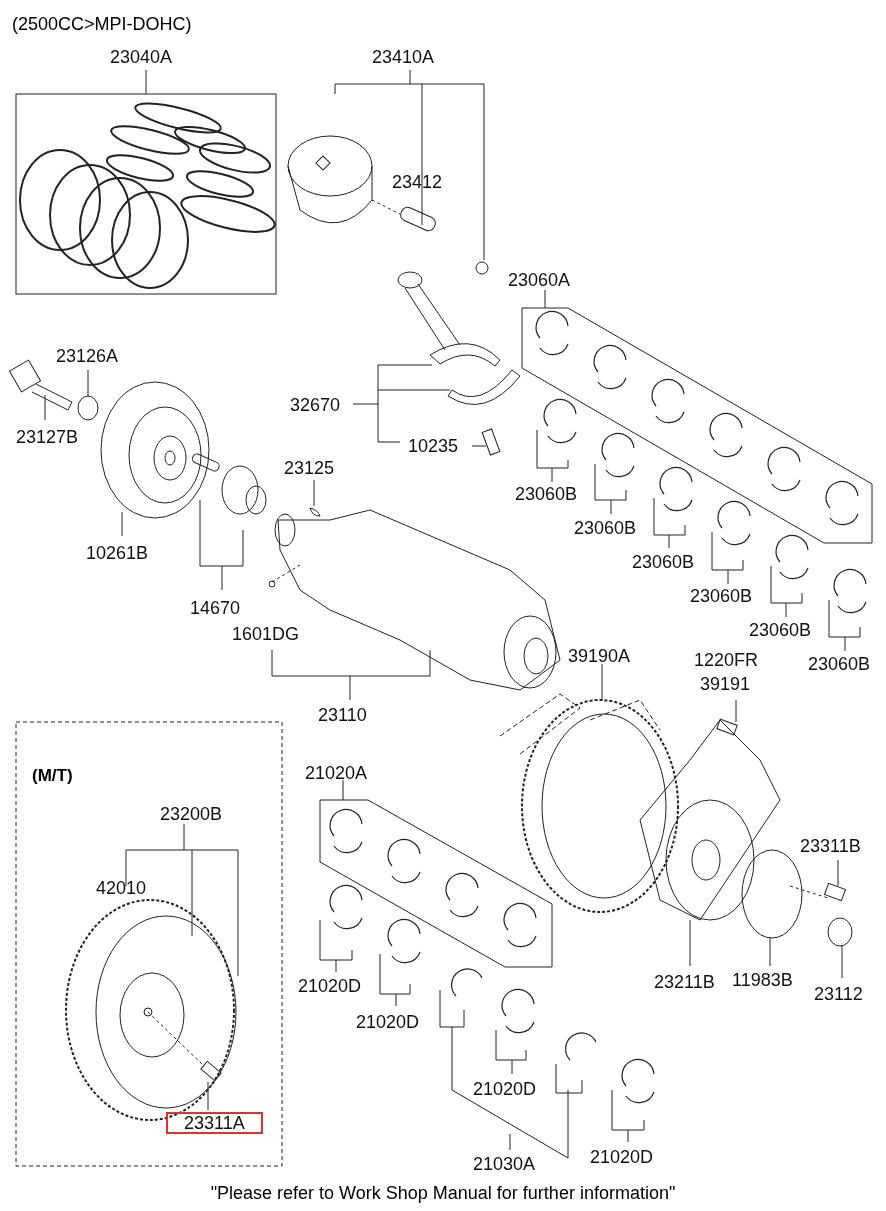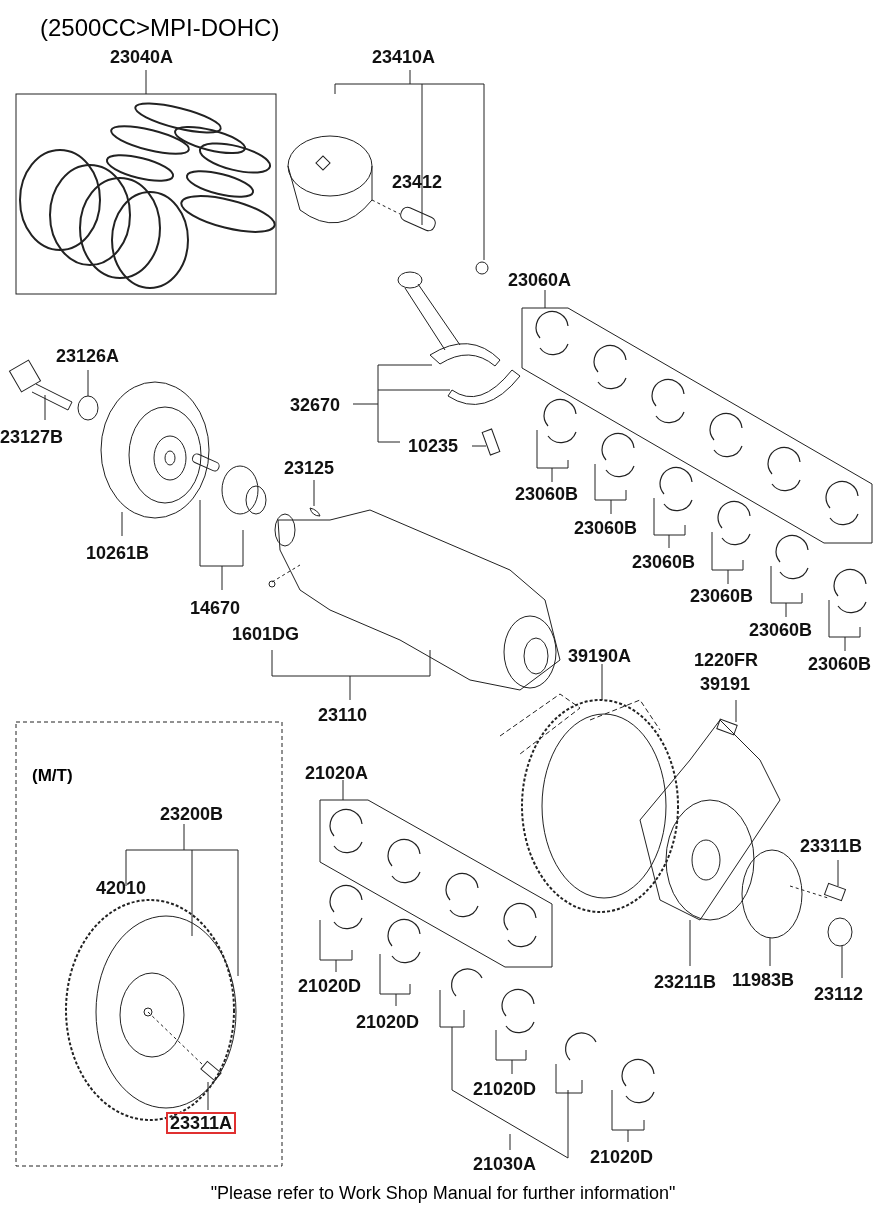--- a/index.html
+++ b/index.html
@@ -1,24 +1,24 @@
 <!DOCTYPE html>
 <html><head>
 <meta charset="utf-8">
 <style>
   html, body { margin:0; padding:0; background:#ffffff; }
   body { width:886px; height:1211px; position:relative; overflow:hidden;
          font-family:"Liberation Sans", sans-serif; color:#000; }
   .lbl { position:absolute; font-size:18px; line-height:20px; white-space:nowrap; color:#111; }
-  .header { position:absolute; left:12px; top:14px; font-size:24px;margin-left:28px; }
+  .header { position:absolute; left:12px; top:14px; font-size:18px; }
   .mt { position:absolute; left:32px; top:734px; font-size:17px; font-weight:bold;margin-top:32px; }
   .footer { position:absolute; left:0; width:886px; top:1183px; text-align:center; font-size:18px; }
-  .hl { border:2px solid #e03030; padding:0 2px; line-height:18px; }
+  .hl { border:2px solid #e03030; padding:0 16px; line-height:18px; }
   svg.art { position:absolute; left:0; top:0; }
-  .part { cursor:pointer;font-weight:bold; }
+  .part { cursor:pointer; }
 </style>
 </head>
 <body>
 
 <svg class="art" width="886" height="1211" viewBox="0 0 886 1211" fill="none" stroke="#222" stroke-width="1">
 
   <line x1="146" y1="70" x2="146" y2="94"></line>
   <rect x="16" y="94" width="260" height="200"></rect>
   <g stroke-width="2">
     <ellipse cx="178" cy="118" rx="44" ry="10" transform="rotate(14 178 118)"></ellipse>
@@ -192,21 +192,21 @@
   </g>
 </svg>
 
 <div class="header">(2500CC&gt;MPI-DOHC)</div>
 
 <div class="lbl part" style="left:110px;top:47px">23040A</div>
 <div class="lbl part" style="left:372px;top:47px">23410A</div>
 <div class="lbl part" style="left:392px;top:172px">23412</div>
 <div class="lbl part" style="left:508px;top:270px">23060A</div>
 <div class="lbl part" style="left:56px;top:346px">23126A</div>
-<div class="lbl part" style="left:0;top:427px">23127B</div>
+<div class="lbl part" style="left:16px;top:427px">23127B</div>
 <div class="lbl part" style="left:290px;top:395px">32670</div>
 <div class="lbl part" style="left:408px;top:436px">10235</div>
 <div class="lbl part" style="left:284px;top:458px">23125</div>
 <div class="lbl part" style="left:86px;top:543px">10261B</div>
 <div class="lbl part" style="left:190px;top:598px">14670</div>
 <div class="lbl part" style="left:232px;top:624px">1601DG</div>
 <div class="lbl part" style="left:318px;top:705px">23110</div>
 <div class="lbl part" style="left:568px;top:646px">39190A</div>
 <div class="lbl part" style="left:694px;top:650px">1220FR</div>
 <div class="lbl part" style="left:700px;top:674px">39191</div>

